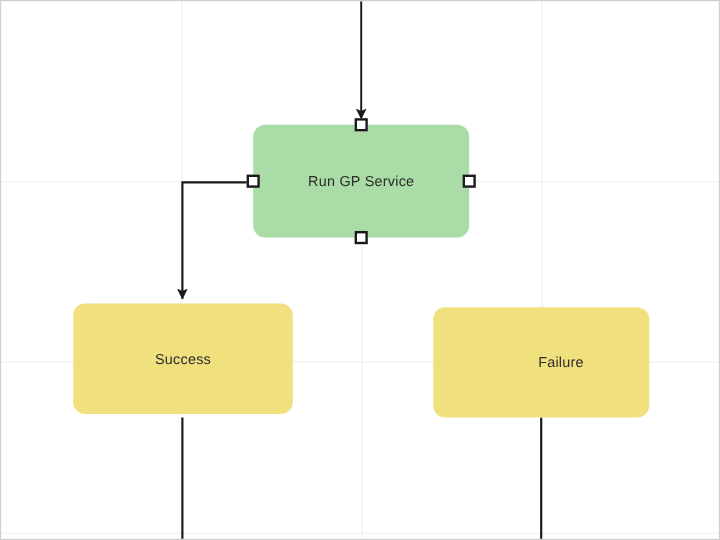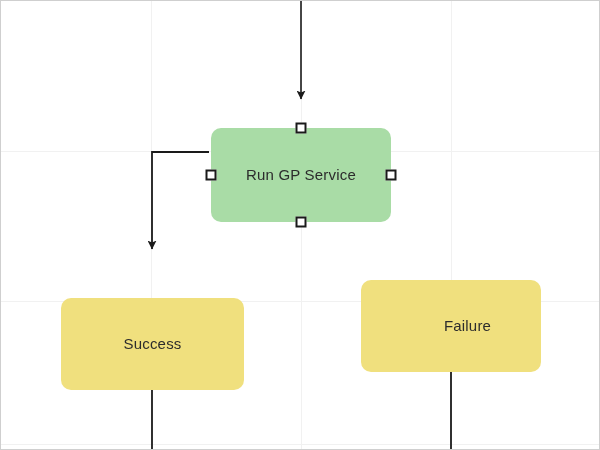--- a/index.html
+++ b/index.html
@@ -43,25 +43,24 @@
     inset: 0;
     pointer-events: none;
   }
   .node {
     position: absolute;
     box-sizing: border-box;
     border-radius: 10px;
     display: flex;
     align-items: center;
     justify-content: center;
-    font-size: 15px;
+    font-size: 12px;
     color: #2c2c2c;
     letter-spacing: 0.2px;
     user-select: none;
-    margin-top: 24px;
   }
   .node-label {
     display: block;
     text-align: center;
     line-height: 1.2;
   }
   .port {
     position: absolute;
     width: 11px;
     height: 11px;
@@ -101,21 +100,21 @@
   </svg>
 
   <div class="node" id="node-run-gp-service" style="left:210px; top:103px; width:180px; height:94px; background:#a9dca6;">
     <span class="node-label">Run GP Service</span>
     <span class="port" style="left:50%; top:0; transform:translate(-50%,-50%);"></span>
     <span class="port" style="left:0; top:50%; transform:translate(-50%,-50%);"></span>
     <span class="port" style="left:100%; top:50%; transform:translate(-50%,-50%);"></span>
     <span class="port" style="left:50%; top:100%; transform:translate(-50%,-50%);"></span>
   </div>
 
-  <div class="node" id="node-success" style="left:60px; top:273px; width:183px; height:92px; background:#f0e07e;">
+  <div class="node" id="node-success" style="left:60px; top:252px; width:183px; height:92px; background:#f0e07e;">
     <span class="node-label">Success</span>
   </div>
 
   <div class="node" id="node-failure" style="left:360px; top:255px; width:180px; height:92px; background:#f0e07e;padding-left:33px;">
     <span class="node-label">Failure</span>
   </div>
 
 </div>
 
 </body></html>

